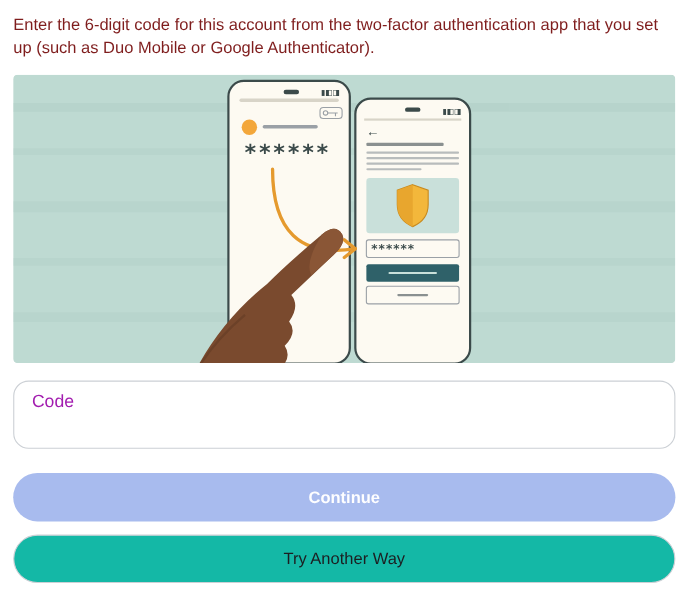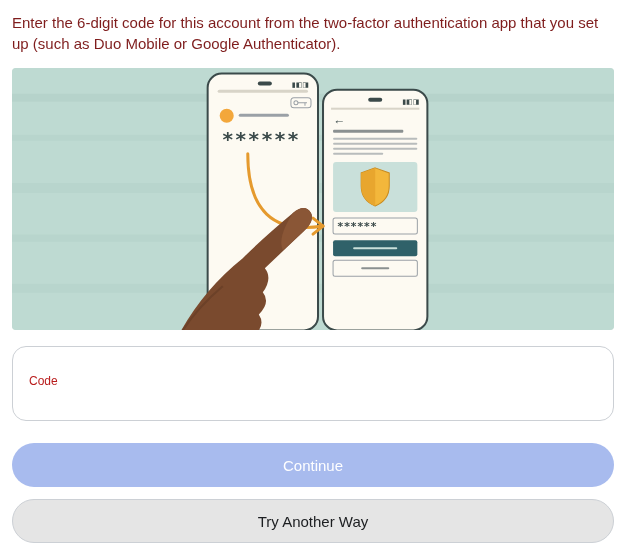--- a/index.html
+++ b/index.html
@@ -24,52 +24,51 @@
     }
     .input-wrap {
       position: relative;
       border: 1px solid #ccd0d5;
       border-radius: 14px;
       padding: 10px 16px 8px;
       margin-bottom: 22px;
       background: #fff;
     }
     .input-label {
-      font-size: 12px;
-      color: #b91c1c;
+      font-size: 16px;
+      color: #a21caf;
       margin-bottom: 2px;
-      margin-top: 17px;
     }
     .code-input {
       width: 100%;
       border: none;
       outline: none;
       font-size: 16px;
       padding: 2px 0;
       font-family: inherit;
     }
     .btn {
       width: 100%;
       border-radius: 22px;
       height: 44px;
       font-size: 15px;
-      font-weight: 400;
+      font-weight: 700;
       cursor: pointer;
       display: flex;
       align-items: center;
       justify-content: center;
       margin-bottom: 12px;
     }
     .btn-primary {
       background: #a8bbee;
       color: #fefeff;
       border: none;
     }
     .btn-secondary {
-      background: #e5e5e5;
+      background: #14b8a6;
       color: #1c1e21;
       border: 1px solid #ccd0d5;
       font-weight: 500;
     }
   </style>
 </head>
 <body>
 
 <p class="instruction">Enter the 6-digit code for this account from the two-factor authentication app that you set up (such as Duo Mobile or Google Authenticator).</p>
 

